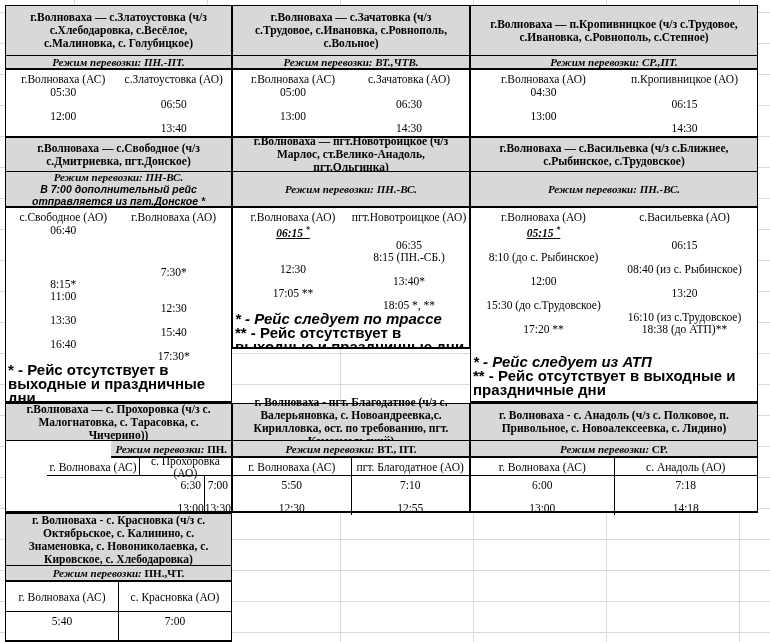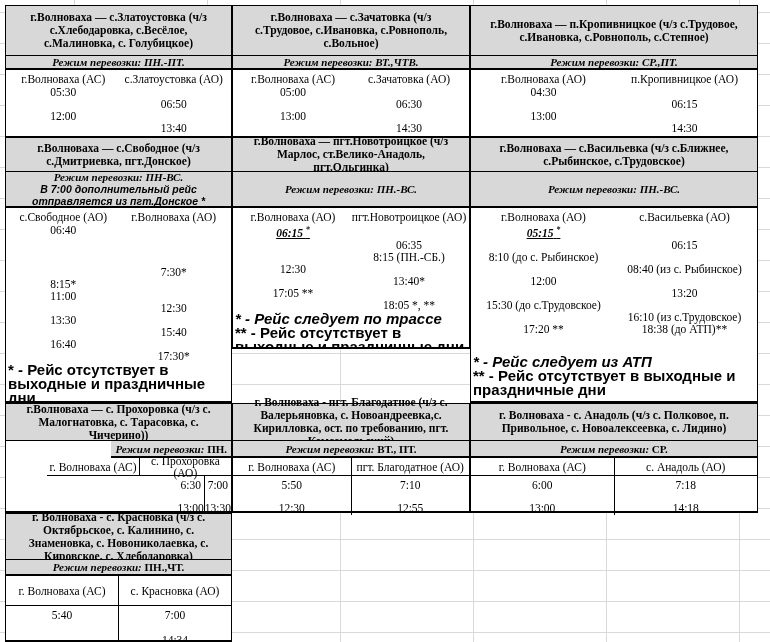--- a/index.html
+++ b/index.html
@@ -352,21 +352,21 @@
           <div>6:00</div>
           <div style="margin-top: 10px;">13:00</div>
         </div>
         <div class="dcol">
           <div>7:18</div>
           <div style="margin-top: 10px;">14:18</div>
         </div>
       </div>
     </div>
     <div class="block thickb" style="left: 5px; top: 513px; width: 227px; height: 129px;">
-      <div class="block-header" style="height: 46px;">
+      <div class="block-header" style="height: 52px;">
         <span>г. Волноваха - с. Красновка (ч/з с. Октябрьское, с. Калинино, с. Знаменовка, с. Новониколаевка, с. Кировское,  с. Хлебодаровка)</span>
       </div>
       <div class="regime" style="height: 16px;">
         <div><span class="rp">Режим перевозки:</span> <span class="rd upright">ПН.,ЧТ.</span></div>
       </div>
       <div class="dhdr" style="height: 30px;">
         <div>г. Волноваха (АС)</div>
         <div>с. Красновка (АО)</div>
       </div>
       <div class="dbody">

